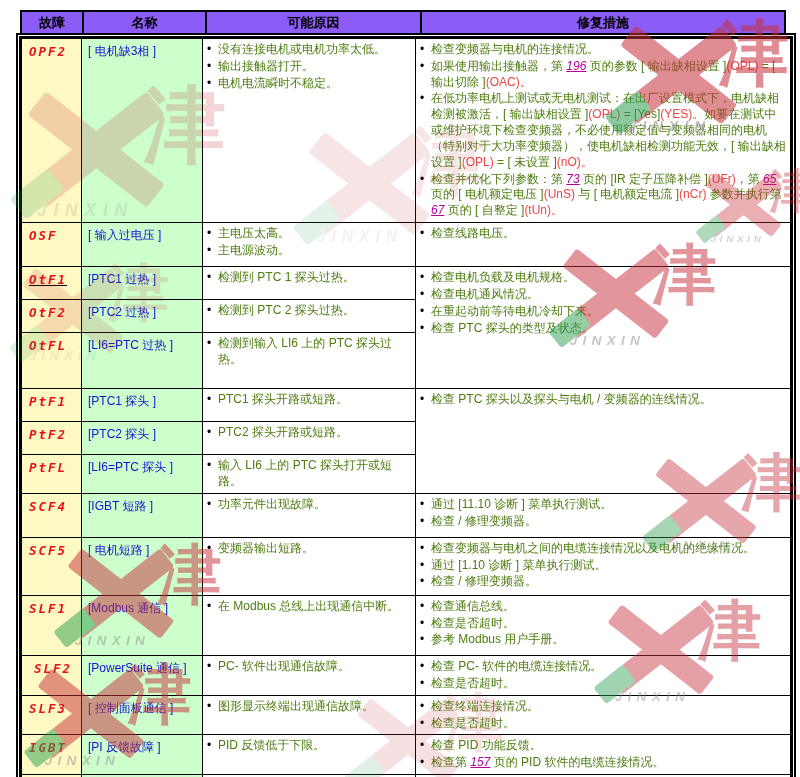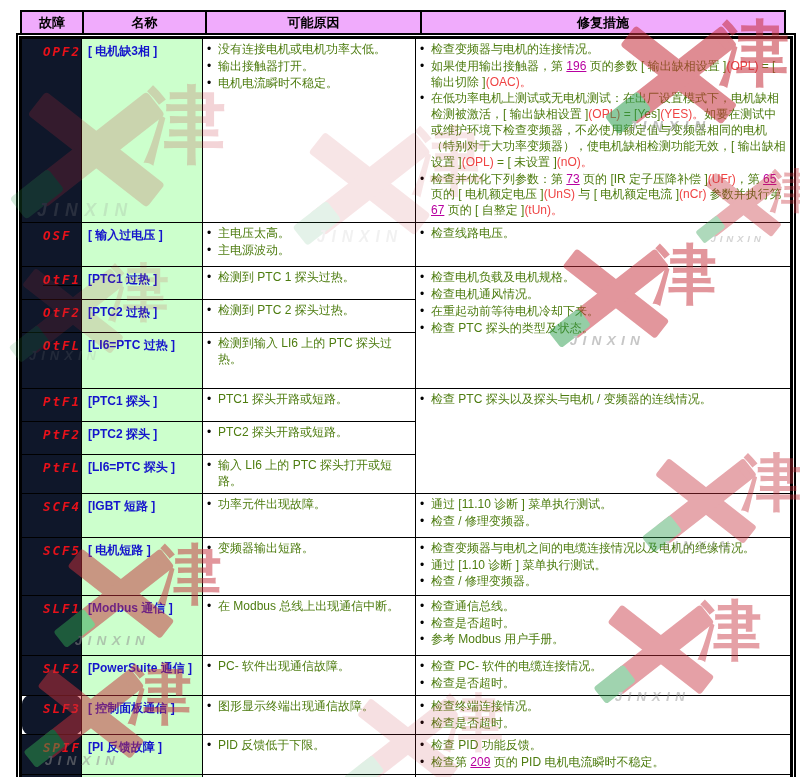--- a/index.html
+++ b/index.html
@@ -7,50 +7,50 @@
     width:800px;height:777px;position:relative;overflow:hidden;
     background:#ffffff;
     font-family:"Liberation Sans","DejaVu Sans",sans-serif;
   }
   
   .header-table{
     position:absolute;left:20px;top:10px;width:766px;
     border-collapse:collapse;table-layout:fixed;
   }
   .header-table th{
-    border:2px solid #000;background:#f0abfc;
+    border:2px solid #000;background:#8b5cf6;
     font-size:13px;font-weight:bold;color:#000;
     padding:2px 0;text-align:center;
   }
   
   .main-wrap{
     position:absolute;left:16px;top:33px;width:770px;
     border:5px double #000;background:#fff;
   }
   .main-table{width:100%;border-collapse:collapse;table-layout:fixed;}
   .main-table td{
     border:1px solid #000;vertical-align:top;
     font-size:12px;line-height:1.32;color:#000;
     padding:3px 4px 2px 4px;overflow:hidden;
   }
-  td.c-code{background:#0f172a;padding-left:21px;padding-top:5px;margin-top:32px;}
+  td.c-code{background:#fef9c3;padding-left:7px;padding-top:5px;margin-top:32px;}
   td.c-name{background:#ccffcc;padding-left:6px;padding-top:5px;}
   .code7{
     font-family:"DejaVu Sans Mono","Liberation Mono",monospace;
     font-style:italic;font-weight:bold;
     color:#e8111a;font-size:12.5px;letter-spacing:2px;white-space:nowrap;
   }
-  .fname{color:#1414cc;font-weight:bold;font-size:12px;}
+  .fname{color:#1414cc;font-weight:normal;font-size:12px;}
   .bullet{display:flex;margin-bottom:1px;}
   .dot{flex:0 0 11px;width:11px;text-align:left;color:#000;}
   .btxt{flex:1;word-break:break-word;}
   .tk{color:#4d7c0f;}
   .tb{color:#4d7c0f;}
   .tr{color:#ef4444;}
-  .tl{color:#b800a0;text-decoration:underline;cursor:pointer;}
+  .tl{color:#b800a0;text-decoration:underline;cursor:pointer;font-style:italic;}
   
   .wm{position:absolute;width:160px;height:112px;pointer-events:none;z-index:6;transform-origin:top left;}
   .wm .bar{position:absolute;border-radius:3px;background:#c62f3b;}
   .wm .b1{width:112px;height:22px;left:2px;top:42px;transform:rotate(38deg);}
   .wm .b2{width:112px;height:22px;left:2px;top:42px;transform:rotate(-38deg);}
   .wm .b3{width:36px;height:20px;left:-4px;top:76px;transform:rotate(-38deg);background:#2e9e4f;}
   .wm .wm-jin{
     position:absolute;left:92px;top:4px;font-size:62px;line-height:1;
     font-weight:bold;color:#c62f3b;font-family:"Liberation Serif","DejaVu Serif",serif;
   }
@@ -310,56 +310,56 @@
               <span class="dot">•</span>
               <span class="btxt"><span class="tk">检查 PC- 软件的电缆连接情况。</span></span>
             </div>
             <div class="bullet">
               <span class="dot">•</span>
               <span class="btxt"><span class="tk">检查是否超时。</span></span>
             </div>
           </td>
         </tr>
         <tr>
-          <td class="c-code" style="height: 28px; border-radius: 9px;"><span class="code7">SLF3</span></td>
+          <td class="c-code" style="height: 28px;"><span class="code7">SLF3</span></td>
           <td class="c-name"><span class="fname">[ 控制面板通信 ]</span></td>
           <td>
             <div class="bullet">
               <span class="dot">•</span>
               <span class="btxt"><span class="tk">图形显示终端出现通信故障。</span></span>
             </div>
           </td>
           <td>
             <div class="bullet">
               <span class="dot">•</span>
               <span class="btxt"><span class="tk">检查终端连接情况。</span></span>
             </div>
             <div class="bullet">
               <span class="dot">•</span>
               <span class="btxt"><span class="tk">检查是否超时。</span></span>
             </div>
           </td>
         </tr>
         <tr>
-          <td class="c-code" style="height: 30px;"><span class="code7">SPIF</span></td>
+          <td class="c-code" style="height: 30px;"><span class="code7">IGBT</span></td>
           <td class="c-name"><span class="fname">[PI 反馈故障 ]</span></td>
           <td>
             <div class="bullet">
               <span class="dot">•</span>
               <span class="btxt"><span class="tk">PID 反馈低于下限。</span></span>
             </div>
           </td>
           <td>
             <div class="bullet">
               <span class="dot">•</span>
               <span class="btxt"><span class="tk">检查 PID 功能反馈。</span></span>
             </div>
             <div class="bullet">
               <span class="dot">•</span>
-              <span class="btxt"><span class="tk">检查第 </span><span class="tl">209</span><span class="tk"> 页的 PID 电机电流瞬时不稳定。</span></span>
+              <span class="btxt"><span class="tk">检查第 </span><span class="tl">157</span><span class="tk"> 页的 PID 软件的电缆连接情况。</span></span>
             </div>
           </td>
         </tr>
         <tr>
           <td class="c-code" style="height: 48px;"></td>
           <td class="c-name"></td>
           <td></td>
           <td></td>
         </tr>
       </tbody>

